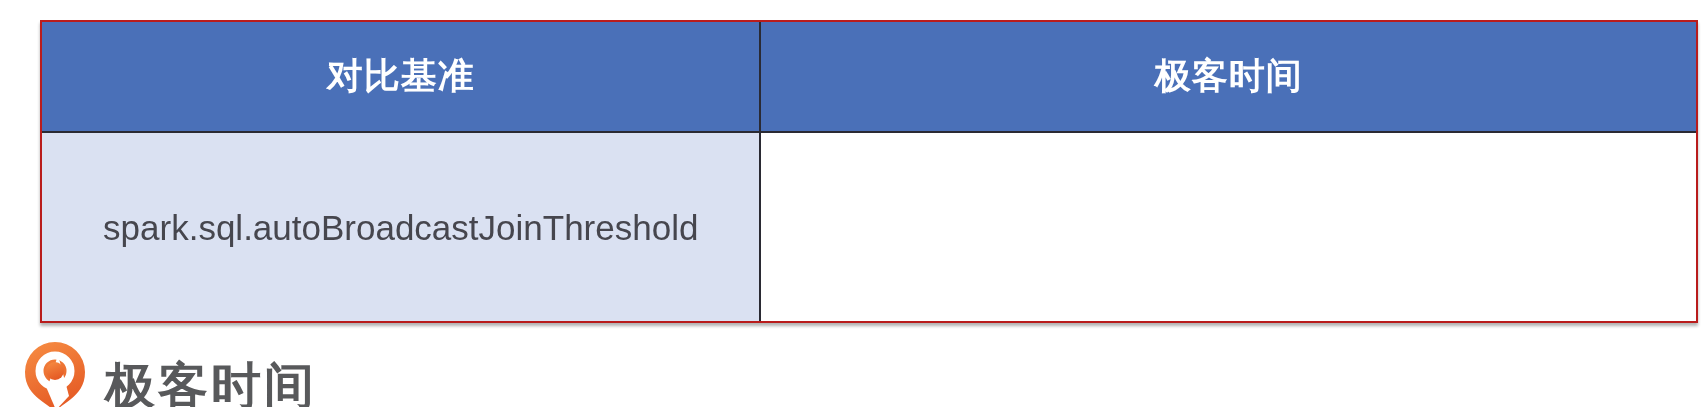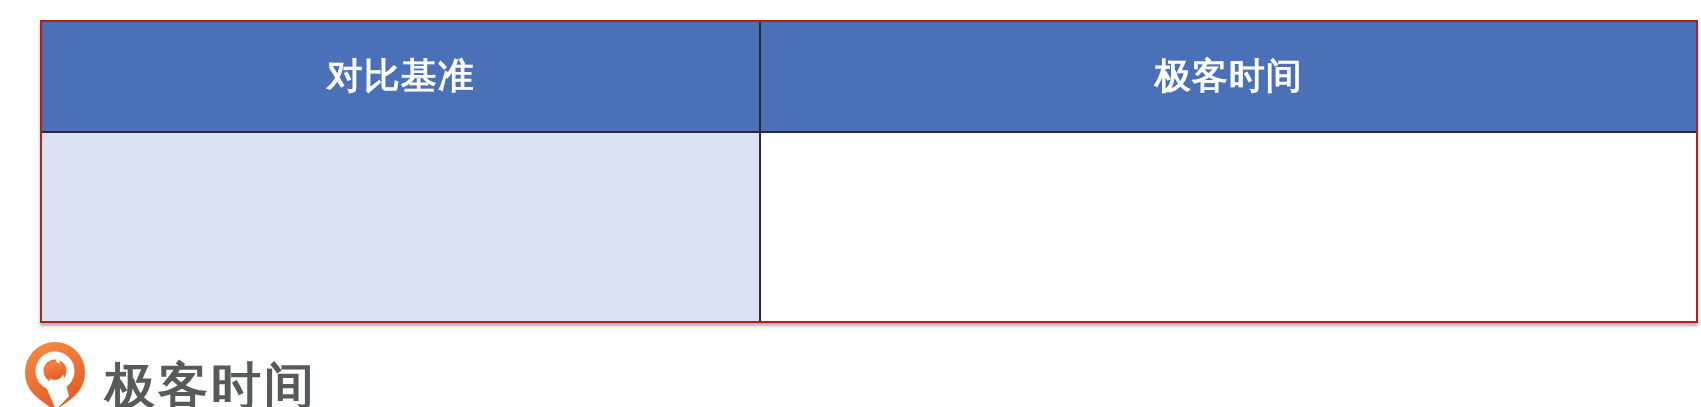--- a/index.html
+++ b/index.html
@@ -88,20 +88,21 @@
 
   <div class="cmp-table">
     <div class="cell head col-left row-head">
       <span>对比基准</span>
     </div>
     <div class="cell head row-head">
       <span>极客时间</span>
     </div>
 
     <div class="cell body col-left">
+      <div class="cfg-line">spark.sql.autoBroadcastJoinThreshold</div>
     </div>
   </div>
 
   <div class="logo">
     <svg class="logo-icon" viewBox="0 0 72 72">
       <defs>
         <linearGradient id="gk-orange" x1="0" y1="0" x2="0.4" y2="1">
           <stop offset="0" stop-color="#F78E44"></stop>
           <stop offset="1" stop-color="#E55B25"></stop>
         </linearGradient>

